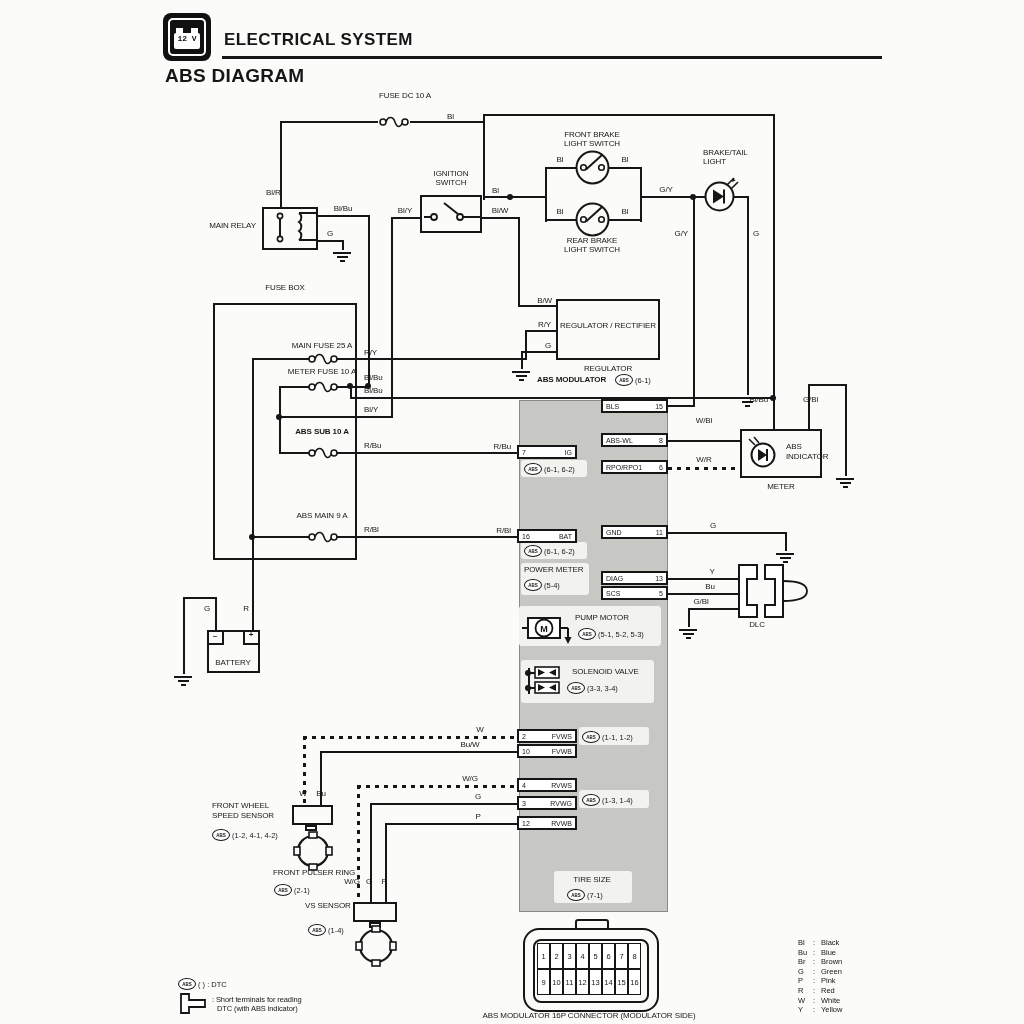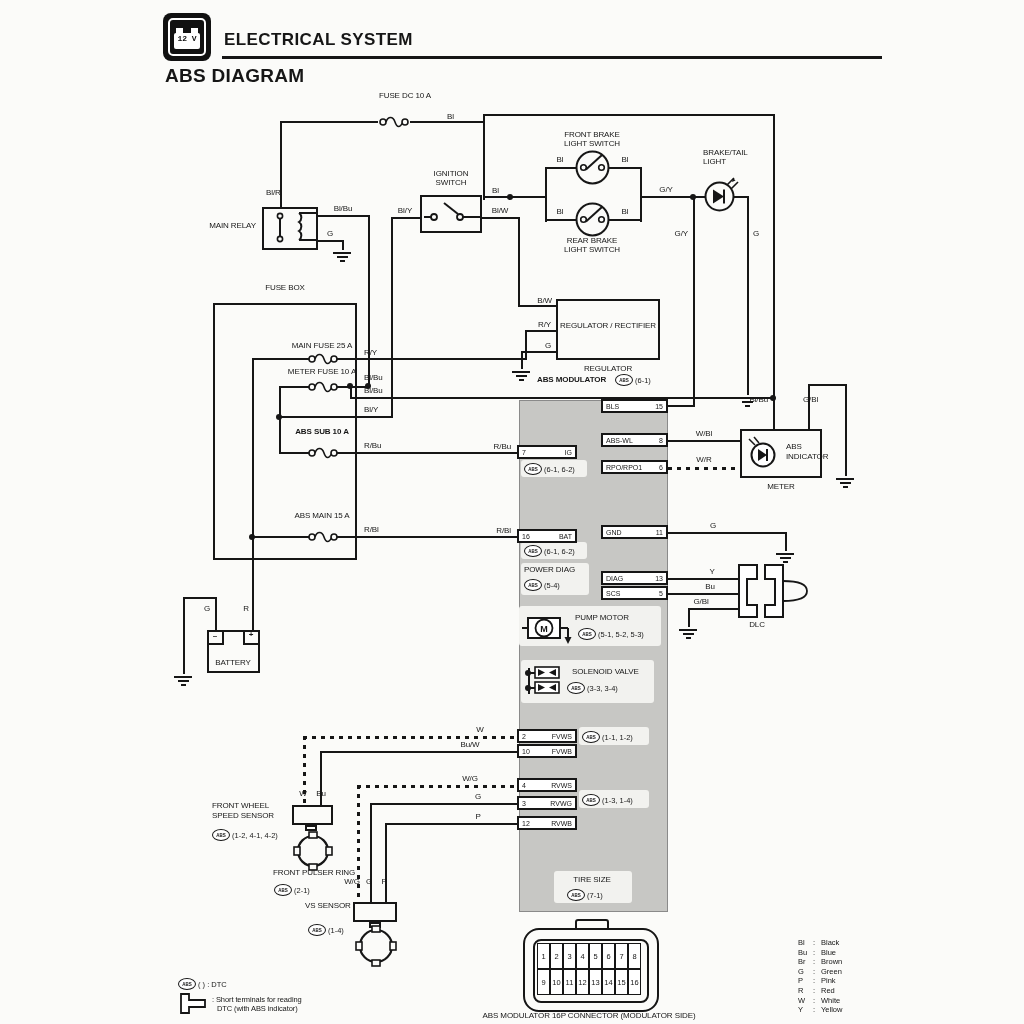--- a/index.html
+++ b/index.html
@@ -336,47 +336,47 @@
       <div class="lbl c" style="left: 285px; top: 284px;">FUSE BOX</div>
       <div class="lbl c" style="left: 322px; top: 342px;">MAIN FUSE 25 A</div>
       <div class="lbl" style="left: 364px; top: 349px;">R/Y</div>
       <div class="lbl c" style="left: 322px; top: 368px;">METER FUSE 10 A</div>
       <div class="lbl" style="left: 364px; top: 374px;">Bl/Bu</div>
       <div class="lbl" style="left: 364px; top: 387px;">Bl/Bu</div>
       <div class="lbl" style="left: 364px; top: 406px;">Bl/Y</div>
       <div class="lbl c" style="left: 322px; top: 428px; font-weight: bold;">ABS SUB 10 A</div>
       <div class="lbl" style="left: 364px; top: 442px;">R/Bu</div>
       <div class="lbl r" style="left: 511px; top: 443px;">R/Bu</div>
-      <div class="lbl c" style="left: 322px; top: 512px;">ABS MAIN 15 A</div>
+      <div class="lbl c" style="left: 322px; top: 512px;">ABS MAIN 9 A</div>
       <div class="lbl" style="left: 364px; top: 526px;">R/Bl</div>
       <div class="lbl r" style="left: 511px; top: 527px;">R/Bl</div>
       <div class="lbl c" style="left: 608px; top: 322px;">REGULATOR / RECTIFIER</div>
       <div class="lbl c" style="left: 608px; top: 365px;">REGULATOR</div>
       <div class="lbl r" style="left: 552px; top: 297px;">B/W</div>
       <div class="lbl r" style="left: 551px; top: 321px;">R/Y</div>
       <div class="lbl r" style="left: 551px; top: 342px;">G</div>
       <div class="lbl" style="left: 537px; top: 376px; font-weight: bold;">ABS MODULATOR</div>
       <div class="lbl r" style="left: 210px; top: 605px;">G</div>
       <div class="lbl r" style="left: 249px; top: 605px;">R</div>
       <div class="lbl c" style="left: 233px; top: 659px;">BATTERY</div>
       <div class="lbl c b" style="left: 215px; top: 632px;">–</div>
       <div class="lbl c b" style="left: 251px; top: 631px;">+</div>
-      <div class="lbl c" style="left: 704px; top: 430px;">W/Bl</div>
+      <div class="lbl c" style="left: 704px; top: 417px;">W/Bl</div>
       <div class="lbl c" style="left: 704px; top: 456px;">W/R</div>
       <div class="lbl" style="left: 786px; top: 443px;">ABS</div>
       <div class="lbl" style="left: 786px; top: 453px;">INDICATOR</div>
       <div class="lbl c" style="left: 781px; top: 483px;">METER</div>
       <div class="lbl r" style="left: 768px; top: 396px;">Bl/Bu</div>
       <div class="lbl" style="left: 803px; top: 396px;">G/Bl</div>
       <div class="lbl c" style="left: 713px; top: 522px;">G</div>
       <div class="lbl c" style="left: 712px; top: 568px;">Y</div>
       <div class="lbl c" style="left: 710px; top: 583px;">Bu</div>
       <div class="lbl c" style="left: 701px; top: 598px;">G/Bl</div>
       <div class="lbl c" style="left: 757px; top: 621px;">DLC</div>
-      <div class="lbl" style="left: 524px; top: 566px;">POWER DIAG</div>
+      <div class="lbl" style="left: 524px; top: 566px;">POWER METER</div>
       <div class="lbl" style="left: 575px; top: 614px;">PUMP MOTOR</div>
       <div class="lbl" style="left: 552px; top: 668px; margin-left: 20px;">SOLENOID VALVE</div>
       <div class="lbl c" style="left: 592px; top: 876px;">TIRE SIZE</div>
       <div class="lbl c" style="left: 480px; top: 726px;">W</div>
       <div class="lbl c" style="left: 470px; top: 741px;">Bu/W</div>
       <div class="lbl c" style="left: 470px; top: 775px;">W/G</div>
       <div class="lbl c" style="left: 478px; top: 793px;">G</div>
       <div class="lbl c" style="left: 478px; top: 813px;">P</div>
       <div class="lbl c" style="left: 303px; top: 790px;">W</div>
       <div class="lbl c" style="left: 321px; top: 790px;">Bu</div>

